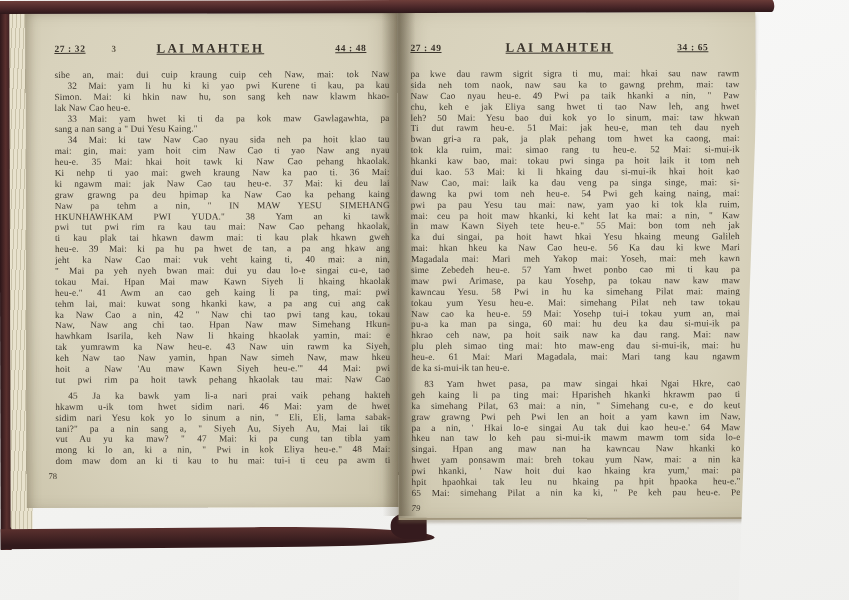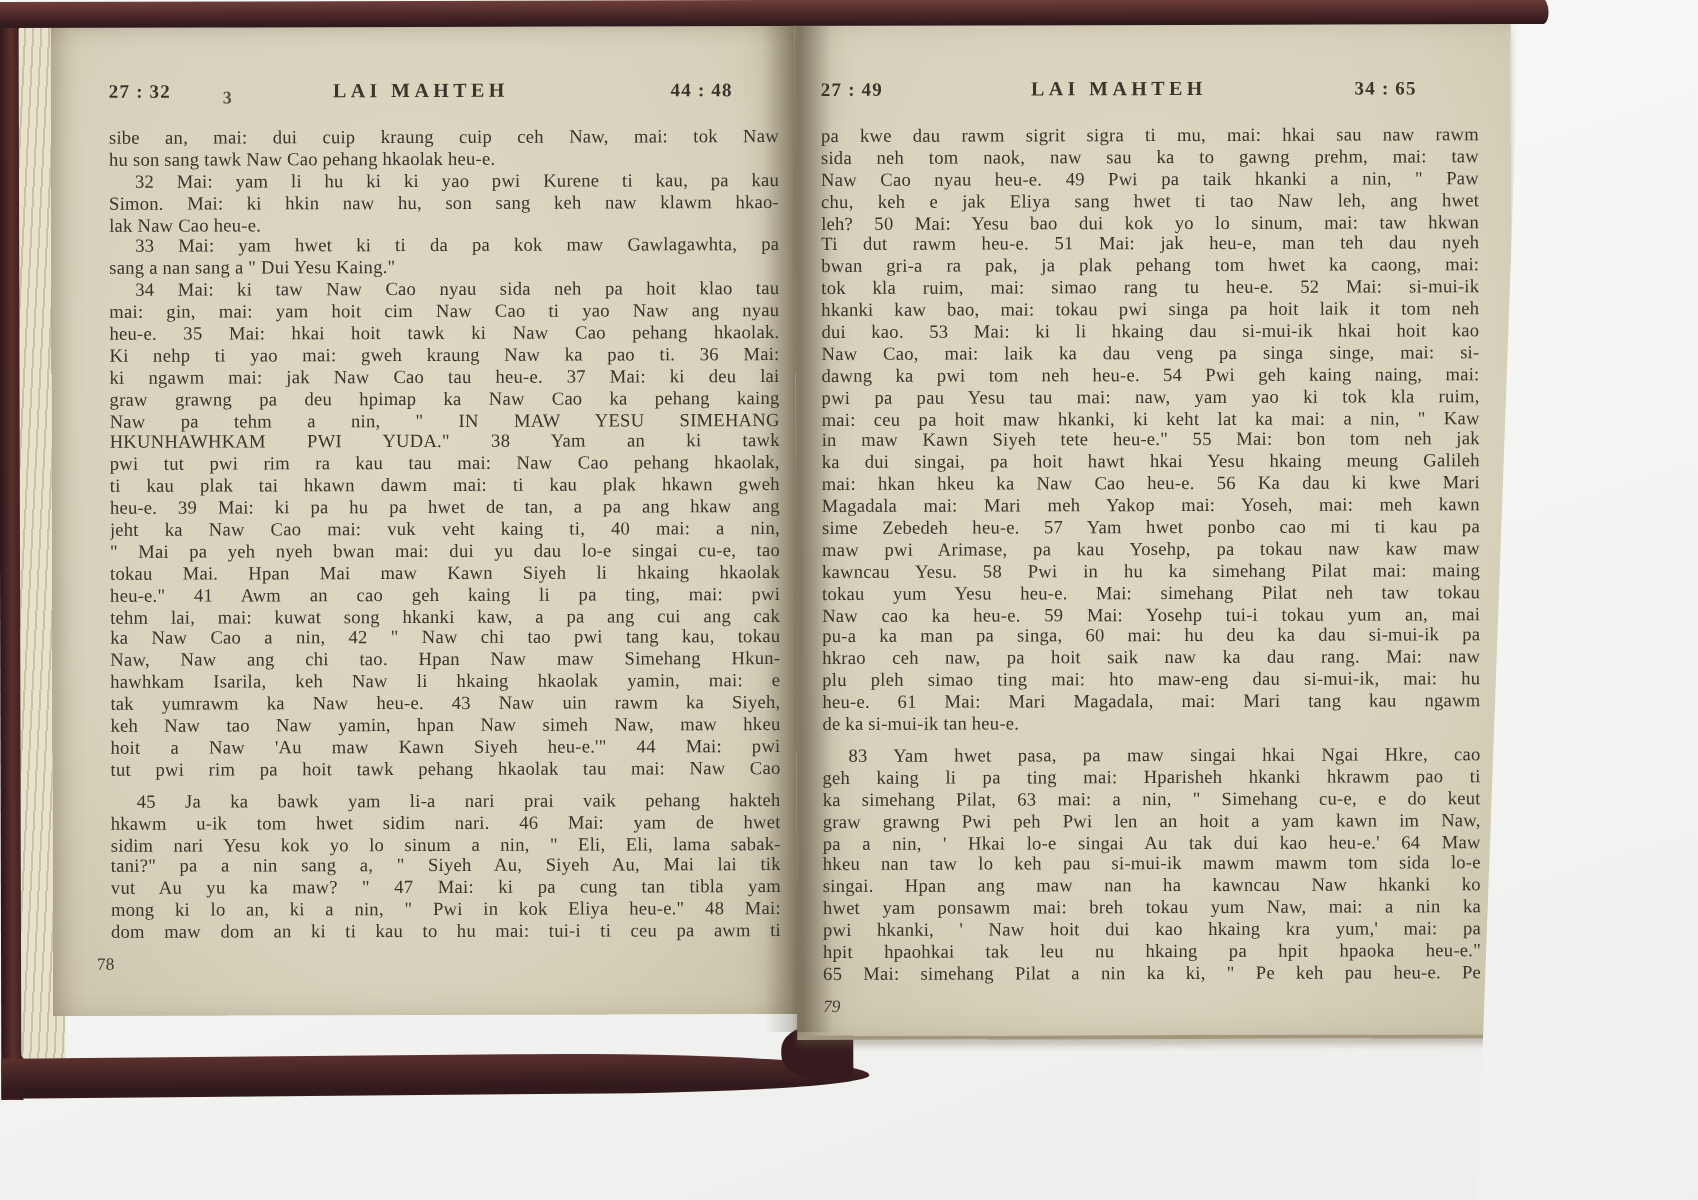--- a/index.html
+++ b/index.html
@@ -14,24 +14,24 @@
   .edge-stack-bottom{position:absolute;left:11px;top:495px;width:416px;height:33px;background:repeating-linear-gradient(181deg,#e4decа 0px,#e3ddc8 4px,#c7c0a7 4px,#c7c0a7 5px);z-index:2;}
   .page{position:absolute;top:13px;background:radial-gradient(ellipse at 48% 38%,#ded8c3 0%,#d8d2bc 65%,#cbc4ab 100%);z-index:3;color:#38322a;}
   .page-left{left:26px;width:372px;height:494px;box-shadow:inset 10px 2px 12px -7px rgba(85,72,48,.4),inset -16px 0 20px -11px rgba(70,58,38,.5);}
   .page-right{left:398px;width:358px;height:505px;border-bottom:2px solid #a2977d;box-shadow:inset 18px 0 22px -12px rgba(70,58,38,.55),0 3px 3px rgba(115,100,75,.35);}
   .gutter-shadow{position:absolute;left:382px;top:13px;width:34px;height:503px;z-index:4;background:linear-gradient(90deg,rgba(72,60,38,0) 0%,rgba(72,60,38,.26) 44%,rgba(58,48,30,.32) 54%,rgba(72,60,38,0) 100%);}
   
   .white-wedge{position:absolute;left:741px;top:-20px;width:170px;height:640px;background:linear-gradient(160deg,#f7f7f6,#efefed);transform-origin:0px 537px;transform:rotate(2.2deg);z-index:5;}
   .cover-top{position:absolute;left:0;top:0;width:775px;height:13px;background:linear-gradient(180deg,#6e3e3a 0%,#4b2729 55%,#2d181a 100%);border-radius:0 4px 3px 0/0 60% 50% 0;z-index:6;}
   
   .page-inner{position:relative;height:100%;}
-  .page-header{display:flex;justify-content:space-between;align-items:center;font-size:9.5px;font-weight:bold;letter-spacing:.6px;color:#3a342c;}
+  .page-header{display:flex;justify-content:space-between;align-items:center;font-size:9.5px;font-weight:bold;letter-spacing:.6px;color:#3a342c;text-decoration:underline;}
   .page-left .page-header{margin:27px 0 0 29px;width:312px;}
   .page-right .page-header{margin:27px 0 0 13px;width:298px;}
-  .header-title{letter-spacing:2.2px;font-size:10px;}
+  .header-title{letter-spacing:2.2px;font-size:13px;}
   .page-body{font-size:9.3px;letter-spacing:.12px;color:#3a342c;}
   .page-left .page-body{margin:13px 0 0 29px;width:335px;}
   .page-right .page-body{margin:13px 0 0 13px;width:329px;}
   .para{margin:0;}
   .para.indent .line:first-child{text-indent:13px;}
   .para.spaced{margin-top:5px;}
   .line{line-height:10.9px;height:10.9px;overflow:hidden;text-align:justify;text-align-last:justify;white-space:nowrap;}
   .line.lastline{text-align-last:left;}
   .page-number{text-align:left;font-size:8.6px;margin-top:4px;color:#3f392f;}
   .page-left .page-number{width:335px;margin-left:22px;}
@@ -53,21 +53,20 @@
       <div class="page-inner">
         <div class="top-mark">3</div>
         <div class="page-header">
           <span>27 : 32</span>
           <span class="header-title">LAI MAHTEH</span>
           <span>44 : 48</span>
         </div>
         <div class="page-body">
             <div class="para">
               <div class="line">sibe an, mai: dui cuip kraung cuip ceh Naw, mai: tok Naw</div>
-              <div class="line lastline">hu son sang tawk Naw Cao pehang hkaolak heu-e.</div>
             </div>
             <div class="para indent">
               <div class="line">32 Mai: yam li hu ki ki yao pwi Kurene ti kau, pa kau</div>
               <div class="line">Simon.  Mai: ki hkin naw hu, son sang keh naw klawm hkao-</div>
               <div class="line lastline">lak Naw Cao heu-e.</div>
             </div>
             <div class="para indent">
               <div class="line">33 Mai: yam hwet ki ti da pa kok maw Gawlagawhta, pa</div>
               <div class="line lastline">sang a nan sang a " Dui Yesu Kaing."</div>
             </div>

